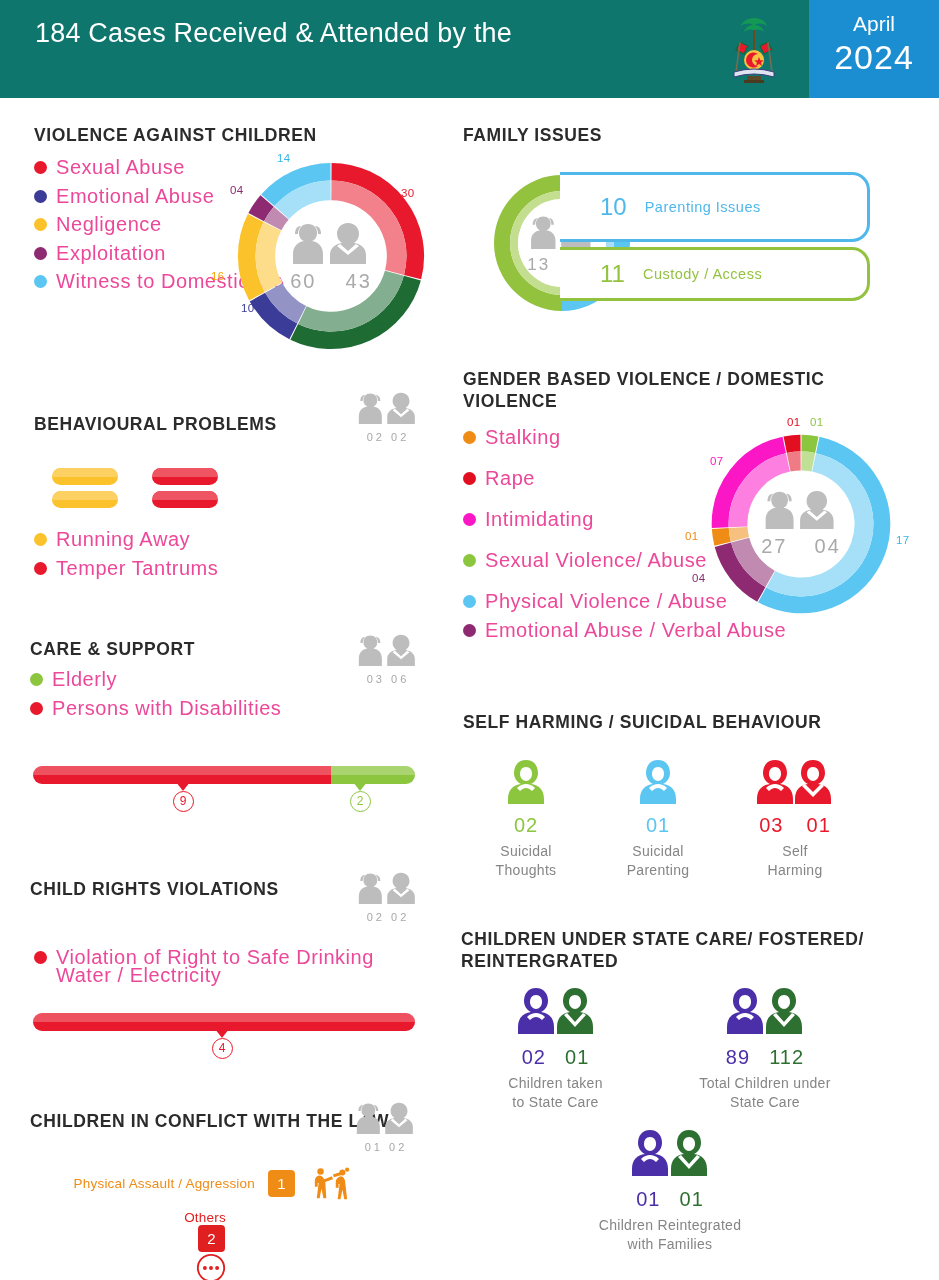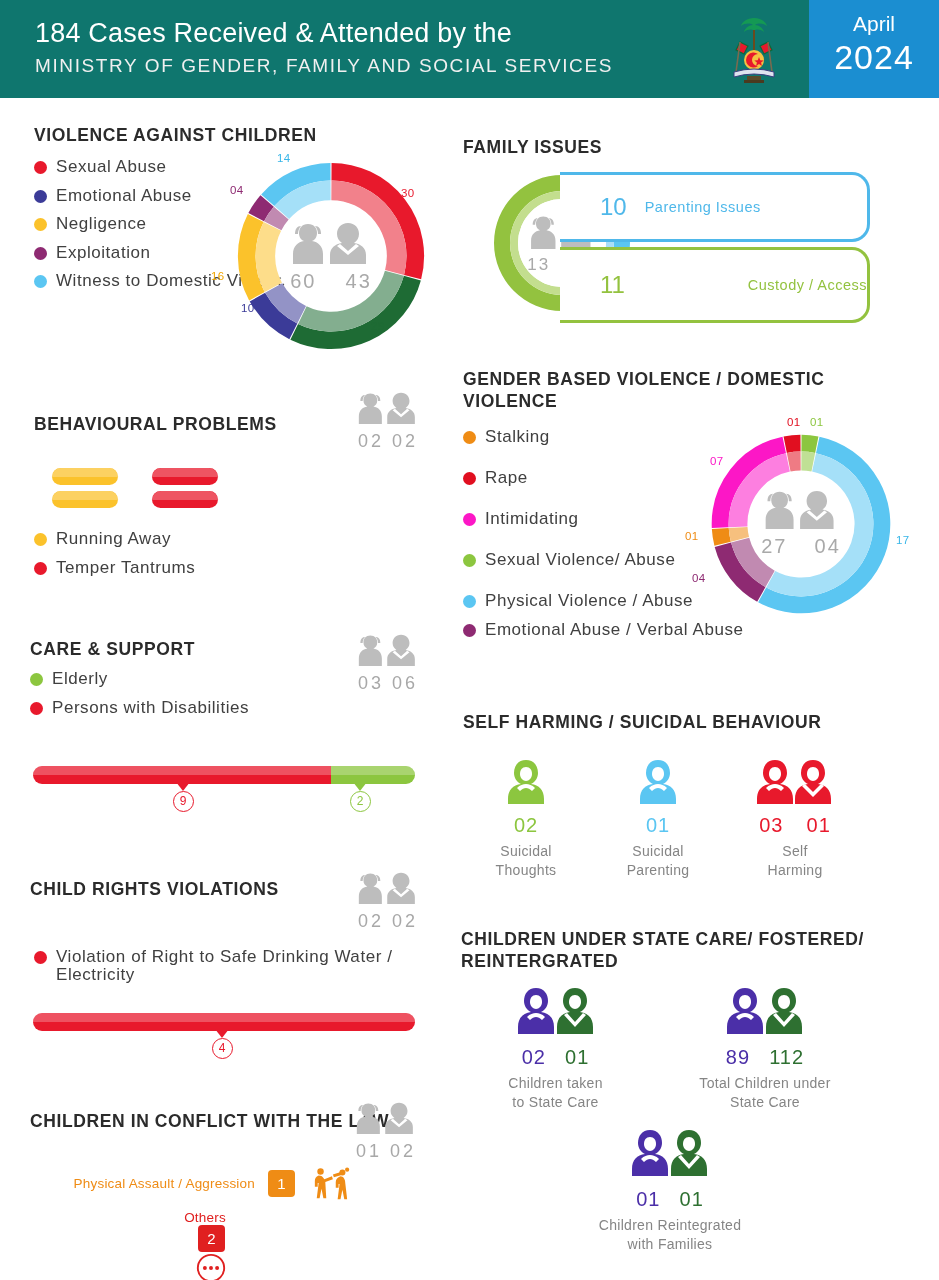--- a/index.html
+++ b/index.html
@@ -21,25 +21,25 @@
   .date-month { position: absolute; top: 12px; width: 100%; text-align: center; color: #fff; font-size: 21px; }
   .date-year { position: absolute; top: 38px; width: 100%; text-align: center; color: #fff; font-size: 34px; letter-spacing: 1px; }
   .emblem { position: absolute; right: 145px; top: 10px; width: 80px; height: 78px; }
 
   
   .section { position: absolute; }
   .sec-title { font-size: 17.5px; color: #2b2b2b; font-weight: 600; letter-spacing: .6px; line-height: 22px; }
   .legend { margin-top: 12px; }
   .legend-row { display: flex; align-items: flex-start; margin-bottom: 10.5px; }
   .dot { width: 13px; height: 13px; border-radius: 50%; margin-right: 9px; flex: 0 0 auto; margin-top: 3px; }
-  .legend-label { font-size: 17px; color: #404040; letter-spacing: .55px; line-height: 18px; }
+  .legend-label { font-size: 20px; color: #ec4899; letter-spacing: .55px; line-height: 18px; }
 
   
   .people-badge { position: absolute; text-align: center; }
-  .people-badge .counts { font-size: 18px; color: #a8a8a8; letter-spacing: 3px; margin-top: 1px; }
+  .people-badge .counts { font-size: 11px; color: #a8a8a8; letter-spacing: 3px; margin-top: 1px; }
 
   
   .donut-wrap { position: absolute; }
   .donut-center { position: absolute; text-align: center; }
   .donut-center .nums { font-size: 20px; color: #a9a9a9; letter-spacing: 2px; }
 
   .vallabel { position: absolute; font-size: 11.5px; letter-spacing: .3px; }
 
   
   .fam-card { position: absolute; border-radius: 16px; background: #fff; display: flex; align-items: center; }
@@ -68,21 +68,20 @@
   .cl-label { font-size: 13.5px; text-align: right; letter-spacing: .2px; }
   .cl-box { width: 27px; height: 27px; border-radius: 4px; color: #fff; font-size: 15px; text-align: center; line-height: 27px; margin-left: 13px; }
   .cl-icon { margin-left: 17px; width: 38px; height: 34px; }
 </style>
 </head>
 <body>
 
 <div class="header">
   <div class="header-title-wrap">
     <div class="header-title">184 Cases Received &amp; Attended by the</div>
-    <div class="header-sub">MINISTRY OF GENDER, FAMILY AND SOCIAL SERVICES</div>
   </div>
   <div class="emblem">
     <svg viewBox="0 0 80 78" width="80" height="78">
       <g>
         <path d="M40 8 C33 8 28 12 27 16 C31 13 36 13 39 15 C35 15 31 18 30 22 C34 19 38 19 40 21 C42 19 46 19 50 22 C49 18 45 15 41 15 C44 13 49 13 53 16 C52 12 47 8 40 8 Z" fill="#149954"></path>
         <rect x="39" y="20" width="2" height="26" fill="#6b4a1e"></rect>
         <circle cx="40" cy="50" r="10" fill="#f5c242"></circle>
         <path d="M44 44 a7.5 7.5 0 1 0 0 12 a6 6 0 1 1 0 -12 Z" fill="#e8192c"></path>
         <path d="M45 47 l1.3 3.2 l3.4 .2 l-2.6 2.2 l.8 3.3 l-2.9-1.9 l-2.9 1.9 l.8-3.3 l-2.6-2.2 l3.4-.2 Z" fill="#e8192c"></path>
         <path d="M22 40 L26 32 L34 36 L30 44 Z" fill="#e8192c" stroke="#0a6b38" stroke-width="1.2"></path>
@@ -165,21 +164,21 @@
     </div>
   </div>
   <div class="vallabel" style="left:168px; top:29px; color:#e8192c;">30</div>
   <div class="vallabel" style="left:138px; top:162px; color:#1e6b34;">29</div>
   <div class="vallabel" style="left:8px; top:144px; color:#3b3b98;">10</div>
   <div class="vallabel" style="left:-22px; top:80px; color:#f0a500;margin-top:32px;">16</div>
   <div class="vallabel" style="left:-3px; top:26px; color:#8e2a72;">04</div>
   <div class="vallabel" style="left:44px; top:-6px; color:#38b6e8;">14</div>
 </div>
 
-<div class="section" style="left:463px; top:124px;margin-top:12px;">
+<div class="section" style="left:463px; top:124px;">
   <div class="sec-title">FAMILY ISSUES</div>
 </div>
 
 <div class="donut-wrap" style="left:487px; top:168px; width:150px; height:150px;">
   <svg viewBox="0 0 150 150" width="150" height="150">
     <g transform="translate(75,75)">
       <path d="M0,-68 A68,68 0 0 1 0,68 L0,52 A52,52 0 0 0 0,-52 Z" fill="#5bc6f2"></path>
       <path d="M0,68 A68,68 0 0 1 0,-68 L0,-52 A52,52 0 0 0 0,52 Z" fill="#93c23f"></path>
       <path d="M0,-52 A52,52 0 0 1 0,52 L0,44 A44,44 0 0 0 0,-44 Z" fill="#a9def8"></path>
       <path d="M0,52 A52,52 0 0 1 0,-52 L0,-44 A44,44 0 0 0 0,44 Z" fill="#c3de8e"></path>
@@ -199,21 +198,21 @@
       <span style="display:inline-block;width:10px"></span>
       <span>08</span>
     </div>
   </div>
 </div>
 
 <div class="fam-card" style="left:560px; top:172px; width:310px; height:70px; border:3px solid #4fb8ea; border-right-width:3px; border-left:0; border-radius:0 18px 18px 0;">
   <span class="fam-num" style="color:#4fb8ea">10</span>
   <span class="fam-lab" style="color:#4fb8ea">Parenting Issues</span>
 </div>
-<div class="fam-card" style="left:560px; top:247px; width:310px; height:76px; border:3px solid #93c23f; border-left:0; border-radius:0 18px 18px 0;justify-content:space-between;">
+<div class="fam-card" style="left:560px; top:247px; width:310px; height:54px; border:3px solid #93c23f; border-left:0; border-radius:0 18px 18px 0;">
   <span class="fam-num" style="color:#93c23f">11</span>
   <span class="fam-lab" style="color:#93c23f">Custody / Access</span>
 </div>
 
 <div class="section" style="left:34px; top:413px; width:400px;">
   <div class="sec-title">BEHAVIOURAL PROBLEMS</div>
 </div>
 <div class="people-badge" style="left:350px; top:390px; width:76px;">
   <svg viewBox="0 0 86 46" width="66" height="36">
     <g fill="#bdbdbd">

